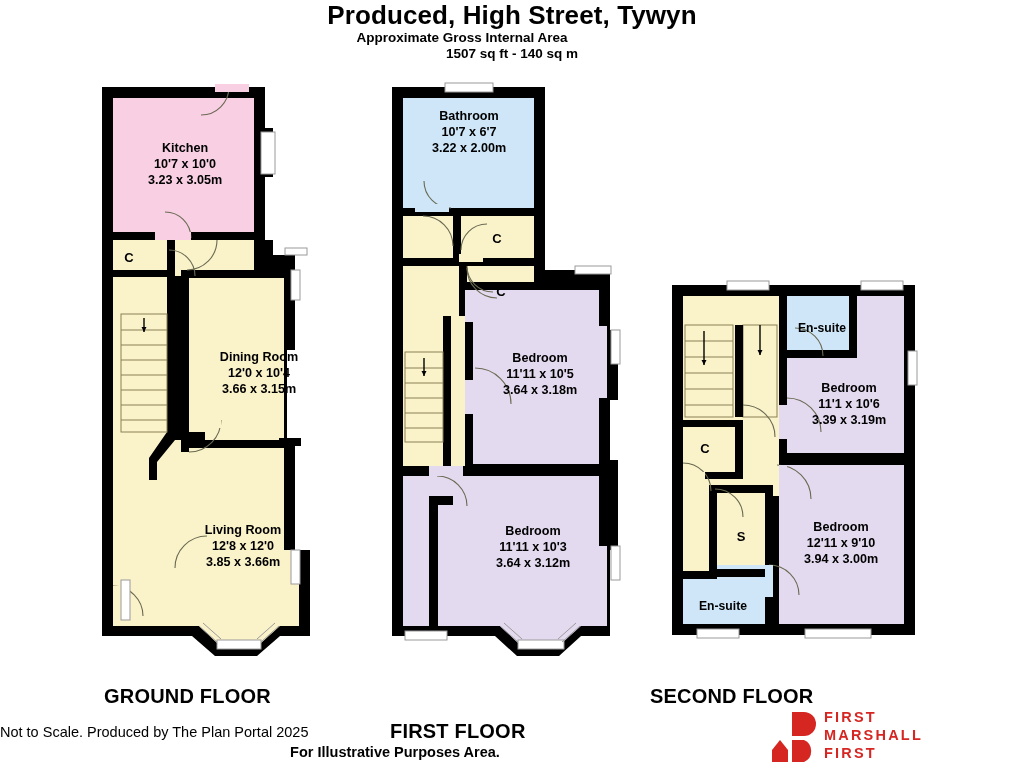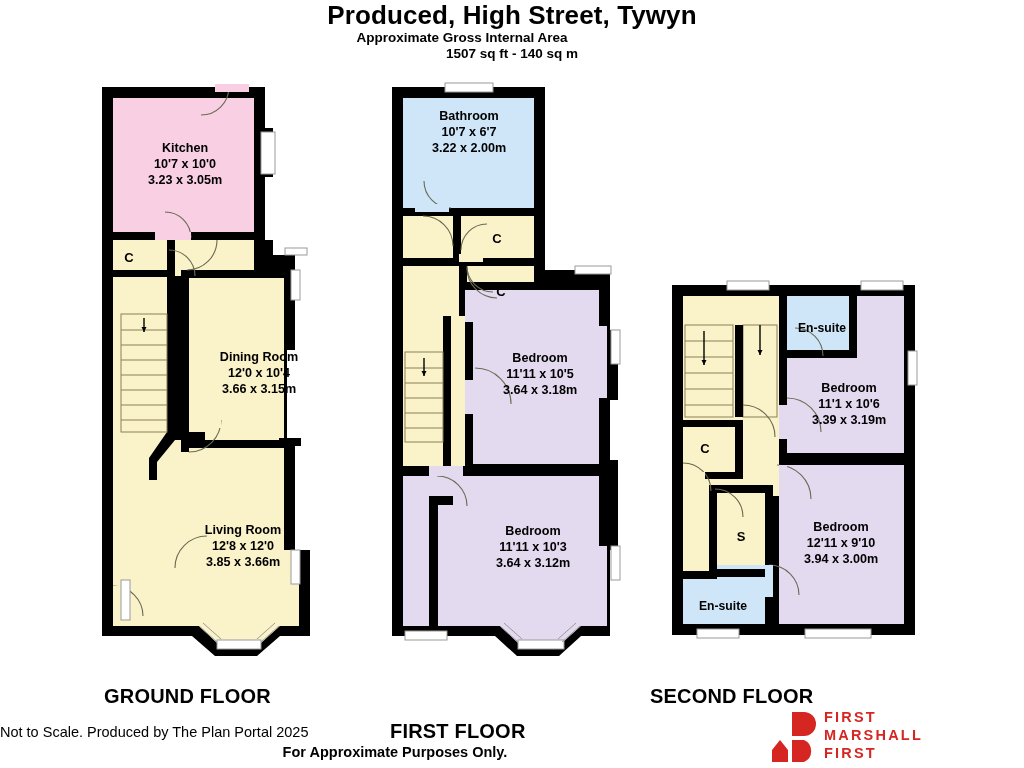--- a/index.html
+++ b/index.html
@@ -417,21 +417,21 @@
 
       <text class="room-label rl-small" x="58" y="355">En-suite</text>
     </g>
   </svg>
 
   <div class="floor-label" style="left:104px; top:685px;">GROUND FLOOR</div>
   <div class="floor-label" style="left:390px; top:720px;">FIRST FLOOR</div>
   <div class="floor-label" style="left:650px; top:685px;">SECOND FLOOR</div>
 
   <div class="footer-line1">Not to Scale. Produced by The Plan Portal 2025</div>
-  <div class="footer-line2">For Approximate Purposes Only.</div>
+  <div class="footer-line2">For Illustrative Purposes Area.</div>
 
   <div class="logo">
     <svg width="50" height="56" viewBox="0 0 50 56">
       <path d="M 22,4 L 34,4 A 12,12 0 0 1 34,28 L 22,28 Z" fill="#d62622"></path>
       <path d="M 22,32 L 34,32 A 12,12 0 0 1 34,54 L 22,54 Z" fill="#d62622"></path>
       <path d="M 2,42 L 10,32 L 18,42 L 18,54 L 2,54 Z" fill="#d62622"></path>
     </svg>
     <div class="logo-text">
       <div>FIRST</div>
       <div>MARSHALL</div>

